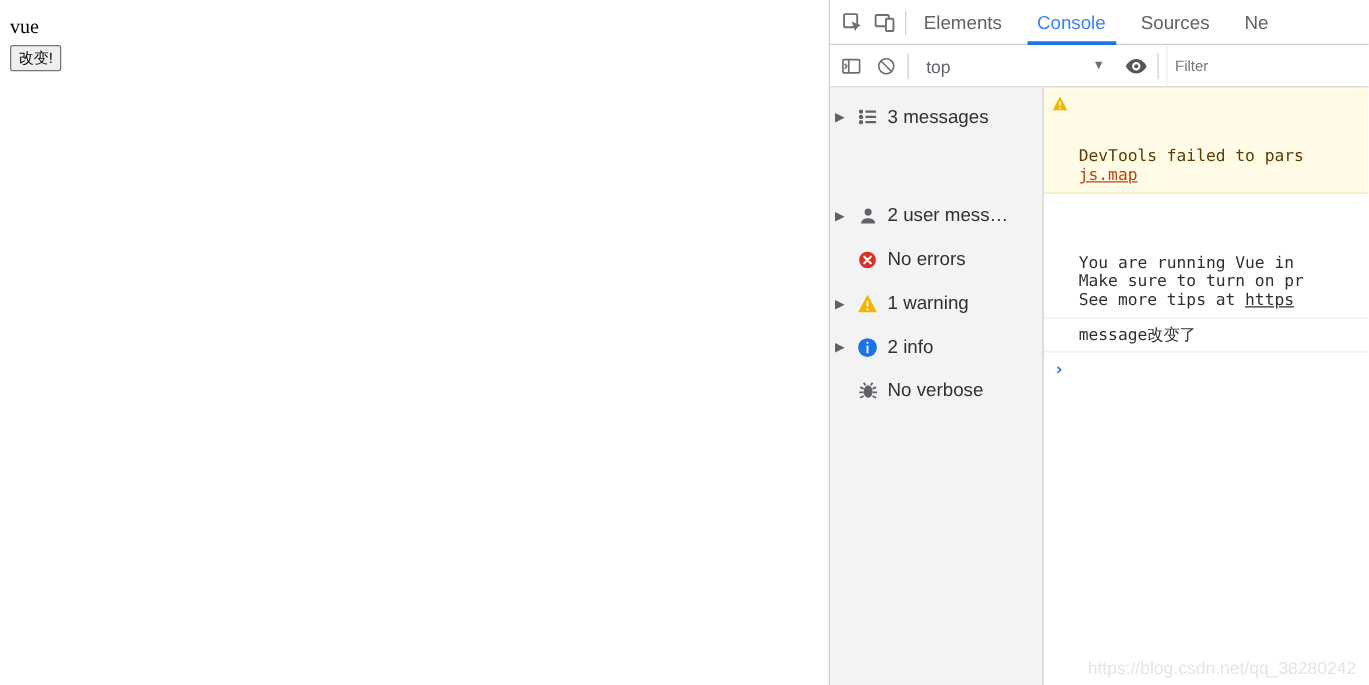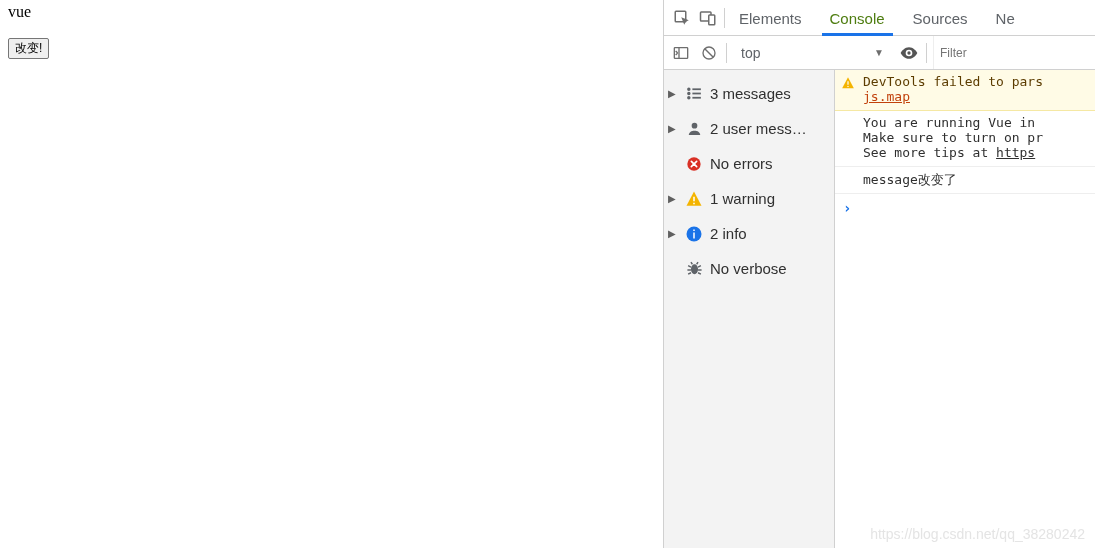--- a/index.html
+++ b/index.html
@@ -9,36 +9,36 @@
       width: 1095px;
       height: 548px;
       display: flex;
       background: #fff;
       overflow: hidden;
     }
 
     
     .page {
       flex: 0 0 663px;
-      padding: 2px 8px;
+      padding: 12px 8px;
       font-family: "Times New Roman", serif;
       font-size: 16px;
       color: #000;
       background: #fff;
     }
     .page .line { line-height: 1.25; }
     .page button {
       font-family: Arial, sans-serif;
       font-size: 12px;
       padding: 1px 6px;
       background: #efefef;
       border: 1px solid #767676;
       border-radius: 2px;
       cursor: pointer;
-      margin-top: 16px;
+      margin-top: 4px;
     }
 
     
     .devtools {
       flex: 1;
       display: flex;
       flex-direction: column;
       border-left: 1px solid #d0d0d0;
       background: #fff;
       position: relative;
@@ -64,21 +64,21 @@
       cursor: pointer;
     }
     .dt-tab {
       padding: 9px 14px 8px;
       color: #5f6368;
       font-size: 15px;
       cursor: pointer;
       position: relative;
     }
     .dt-tab.active {
-      color: #4d7c0f;
+      color: #3b82f6;
     }
     .dt-tab.active::after {
       content: '';
       position: absolute;
       bottom: -1px;
       left: 6px;
       right: 6px;
       height: 3px;
       background: #1a73e8;
     }
@@ -216,21 +216,21 @@
     .watermark {
       position: absolute;
       bottom: 6px;
       right: 10px;
       color: #e4e4e4;
       font-size: 14px;
       font-family: Arial, sans-serif;
       pointer-events: none;
     }
 
-    .nowrap { white-space: nowrap; overflow: hidden; }
+    .nowrap { white-space: nowrap; overflow: hidden; margin-top: 44px; }
   </style>
 </head>
 <body>
 
 <div class="page">
   <div class="line">vue</div>
   <button>改变!</button>
 </div>
 
 <div class="devtools">

